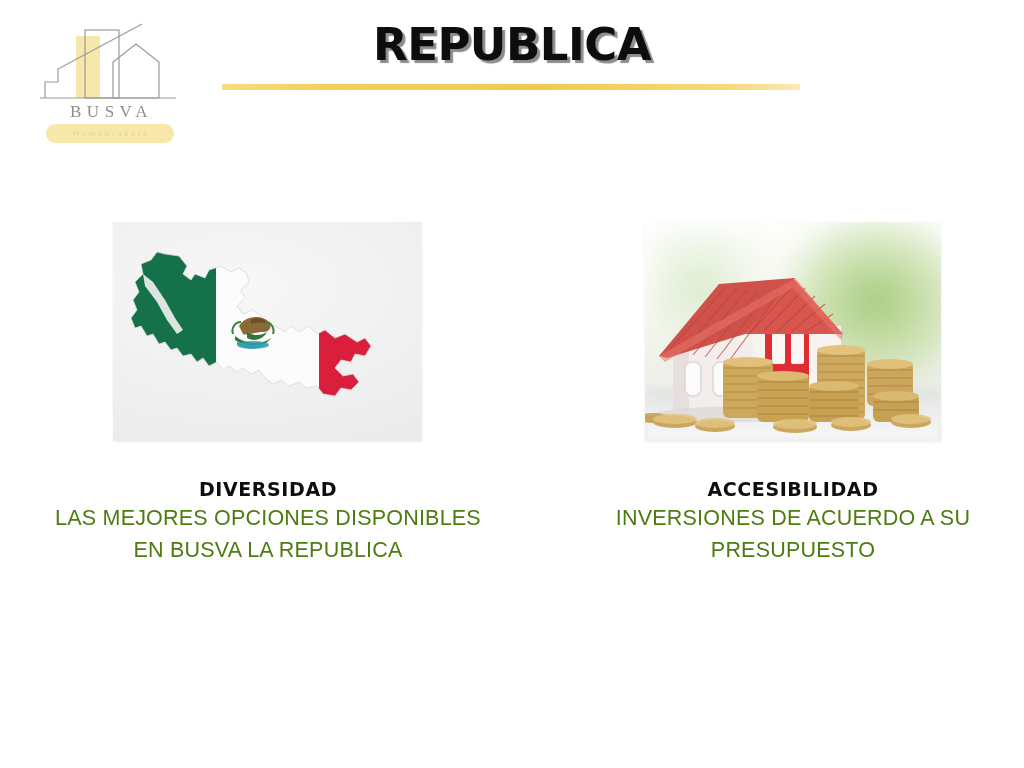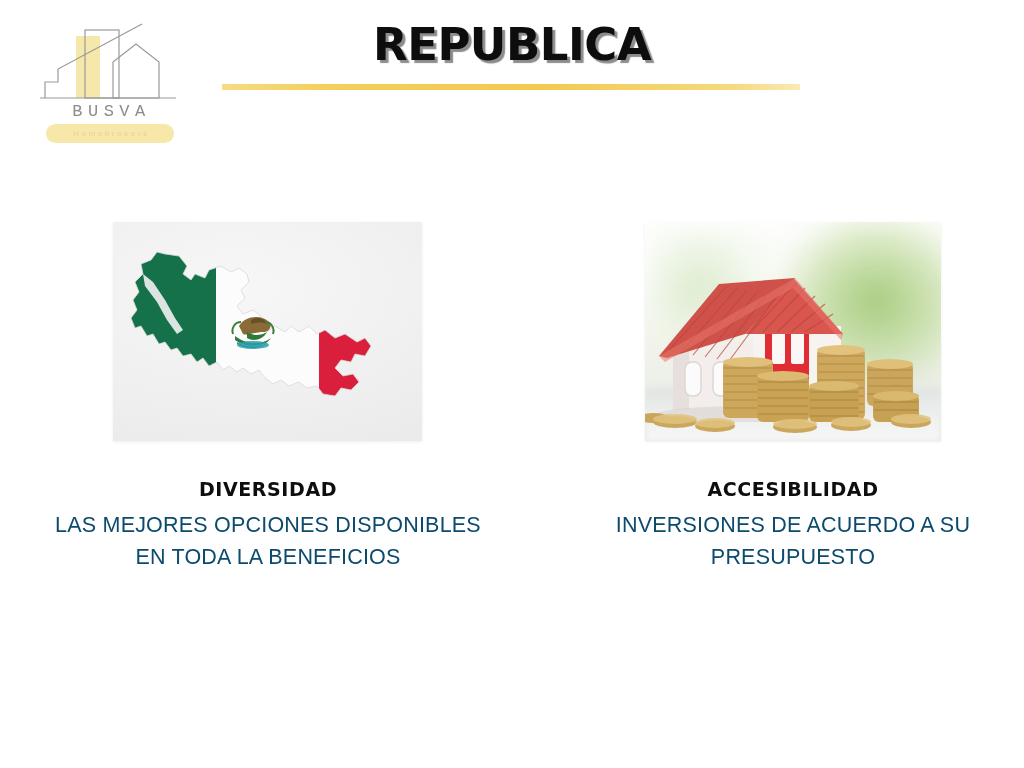--- a/index.html
+++ b/index.html
@@ -38,21 +38,21 @@
     left: 0; top: 0;
     width: 142px;
     height: 80px;
   }
   .logo-wordmark {
     position: absolute;
     left: 0;
     top: 80px;
     width: 142px;
     text-align: center;
-    font-family: Liberation Mono, monospace;
+    font-family: Liberation Serif, serif;
     font-size: 17px;
     letter-spacing: 5.5px;
     color: #8d8d8d;
     font-weight: 400;
     text-indent: 5px;
   }
   .logo-tagwrap {
     position: absolute;
     left: 8px;
     top: 102px;
@@ -141,23 +141,22 @@
     font-weight: 700;
     letter-spacing: 0.6px;
     color: #0e0e0e;
     line-height: 26px;
   }
   .caption-body {
     font-family: "Liberation Sans", sans-serif;
     font-size: 21.5px;
     font-weight: 400;
     letter-spacing: 0.2px;
-    color: #0c4a6e;
+    color: #4d7c0f;
     line-height: 32px;
-    margin-top: 7px;
   }
   .cap-left  { top: 254px; }
   .cap-right { top: 254px; }
 
   
   .map-bg {
     position: absolute;
     inset: 0;
     background:
       radial-gradient(ellipse 120% 90% at 40% 30%, #f7f7f7 0%, #efefef 60%, #e9e9e9 100%);
@@ -283,21 +282,21 @@
           <path d="M-20 4 C-22 -2, -18 -8, -12 -8" fill="none" stroke="#3e7f3a" stroke-width="2"></path>
           <path d="M20 4 C22 -2, 18 -8, 12 -8" fill="none" stroke="#3e7f3a" stroke-width="2"></path>
         </g>
       </svg>
     </div>
 
     <div class="caption cap-left">
       <div class="caption-head">DIVERSIDAD</div>
       <div class="caption-body">
         <div>LAS MEJORES OPCIONES DISPONIBLES</div>
-        <div>EN TODA LA BENEFICIOS</div>
+        <div>EN BUSVA LA REPUBLICA</div>
       </div>
     </div>
   </div>
 
   <div class="col col-right">
 
     <div class="photo photo-house">
       <div class="house-bg"></div>
       <div class="house-greenblur"></div>
       <div class="house-greenblur2"></div>

